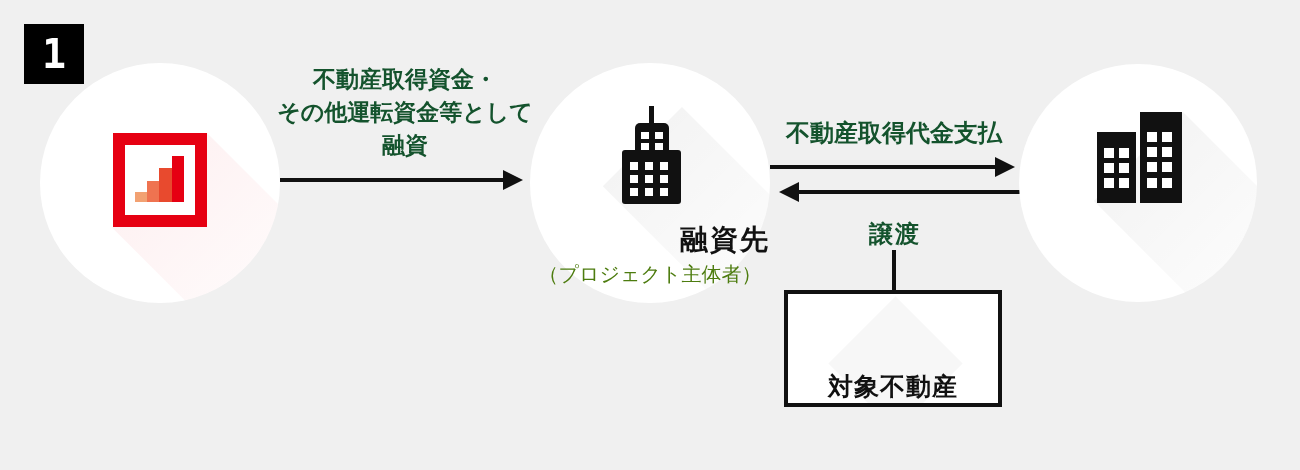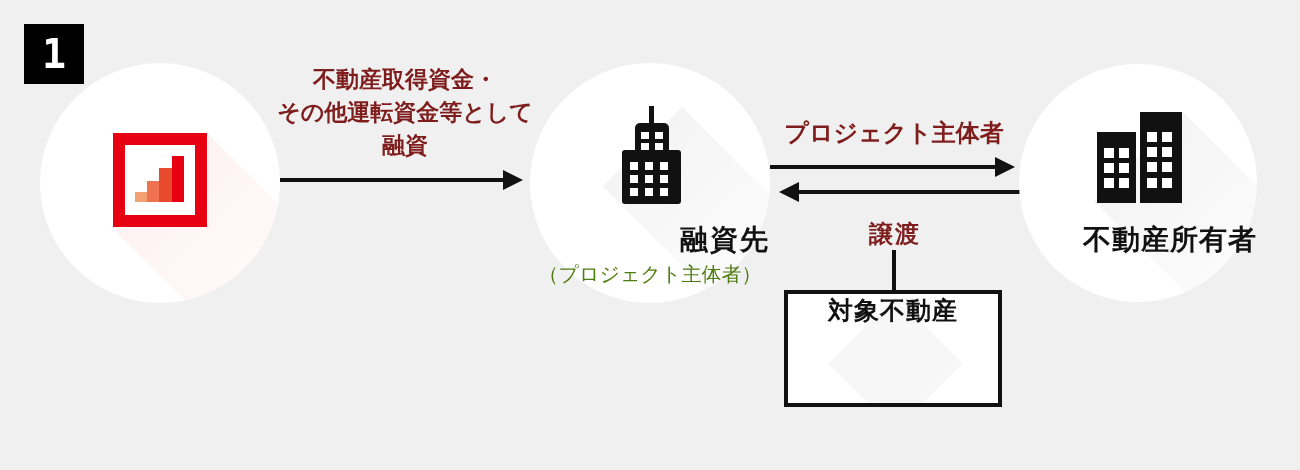--- a/index.html
+++ b/index.html
@@ -37,41 +37,41 @@
   .icon-svg{position:absolute;}
   .c2 .icon-svg{left:92px;top:43px;}
   .c3 .icon-svg{left:78px;top:48px;}
   
   .node-label{position:absolute;text-align:right;font-weight:bold;font-size:28px;letter-spacing:2px;}
   .label-borrower{left:530px;top:221px;width:240px;}
   .label-owner{left:1019px;top:221px;width:238px;letter-spacing:1px;}
   .node-sublabel{position:absolute;left:520px;top:261px;width:260px;text-align:center;
     font-size:20px;font-weight:normal;letter-spacing:0px;color:#4d7c0f;}
   
-  .flow-label{position:absolute;text-align:center;font-weight:bold;color:#7f1d1d;}
+  .flow-label{position:absolute;text-align:center;font-weight:bold;color:#14532d;}
   .flow-loan{left:255px;top:63px;width:300px;font-size:23px;line-height:33px;}
   .flow-payment{left:768px;top:117px;width:252px;font-size:24px;}
   .flow-transfer{left:845px;top:218px;width:100px;font-size:24px;letter-spacing:2px;}
   
   .arrow{position:absolute;height:20px;}
   .arrow .shaft{position:absolute;top:8px;height:4px;background:#111;}
   .arrow .head{position:absolute;top:0;width:0;height:0;
     border-top:10px solid transparent;border-bottom:10px solid transparent;}
   .arrow-loan{left:280px;top:170px;width:243px;}
   .arrow-payment{left:770px;top:157px;width:245px;}
   .arrow-transfer{left:779px;top:182px;width:243px;}
   .arrow-loan .shaft,.arrow-payment .shaft{left:0;right:16px;}
   .arrow-transfer .shaft{left:16px;right:0;}
   .head-right{right:0;border-left:20px solid #111;}
   .head-left{left:0;border-right:20px solid #111;}
   
   .vline{position:absolute;left:892px;top:250px;width:4px;height:42px;background:#111;}
   .property-box{position:absolute;left:784px;top:290px;width:218px;height:117px;
     box-sizing:border-box;border:4px solid #111;background:#fff;overflow:hidden;
-    display:flex;flex-direction:column;align-items:center;justify-content:space-between;gap:13px;}
+    display:flex;flex-direction:column;align-items:center;justify-content:flex-end;gap:13px;}
   .property-box::before{content:"";position:absolute;left:60px;top:22px;width:95px;height:95px;
     background:rgba(0,0,0,0.03);transform:rotate(45deg);}
   .property-title{font-size:25px;font-weight:bold;letter-spacing:1px;position:relative;}
   .property-subtitle{font-size:20px;font-weight:bold;position:relative;}
 </style>
 </head>
 <body>
 
 <div class="canvas">
 
@@ -114,21 +114,21 @@
       <rect x="23" y="69" width="8" height="8" fill="#fff"></rect>
       <rect x="38" y="69" width="8" height="8" fill="#fff"></rect>
       <rect x="8" y="82" width="8" height="8" fill="#fff"></rect>
       <rect x="23" y="82" width="8" height="8" fill="#fff"></rect>
       <rect x="38" y="82" width="8" height="8" fill="#fff"></rect>
     </svg>
   </div>
   <div class="node-label label-borrower">融資先</div>
   <div class="node-sublabel">（プロジェクト主体者）</div>
 
-  <div class="flow-label flow-payment">プロジェクト主体者</div>
+  <div class="flow-label flow-payment">不動産取得代金支払</div>
   <div class="arrow arrow-payment">
     <span class="shaft"></span>
     <span class="head head-right"></span>
   </div>
   <div class="arrow arrow-transfer">
     <span class="shaft"></span>
     <span class="head head-left"></span>
   </div>
   <div class="flow-label flow-transfer">譲渡</div>
 
@@ -146,20 +146,19 @@
       <rect x="50" y="20" width="10" height="10" fill="#fff"></rect>
       <rect x="65" y="20" width="10" height="10" fill="#fff"></rect>
       <rect x="50" y="35" width="10" height="10" fill="#fff"></rect>
       <rect x="65" y="35" width="10" height="10" fill="#fff"></rect>
       <rect x="50" y="50" width="10" height="10" fill="#fff"></rect>
       <rect x="65" y="50" width="10" height="10" fill="#fff"></rect>
       <rect x="50" y="66" width="10" height="10" fill="#fff"></rect>
       <rect x="65" y="66" width="10" height="10" fill="#fff"></rect>
     </svg>
   </div>
-  <div class="node-label label-owner">不動産所有者</div>
 
   <div class="vline"></div>
   <div class="property-box">
     <div class="property-title">対象不動産</div>
   </div>
 
 </div>
 
 </body></html>

